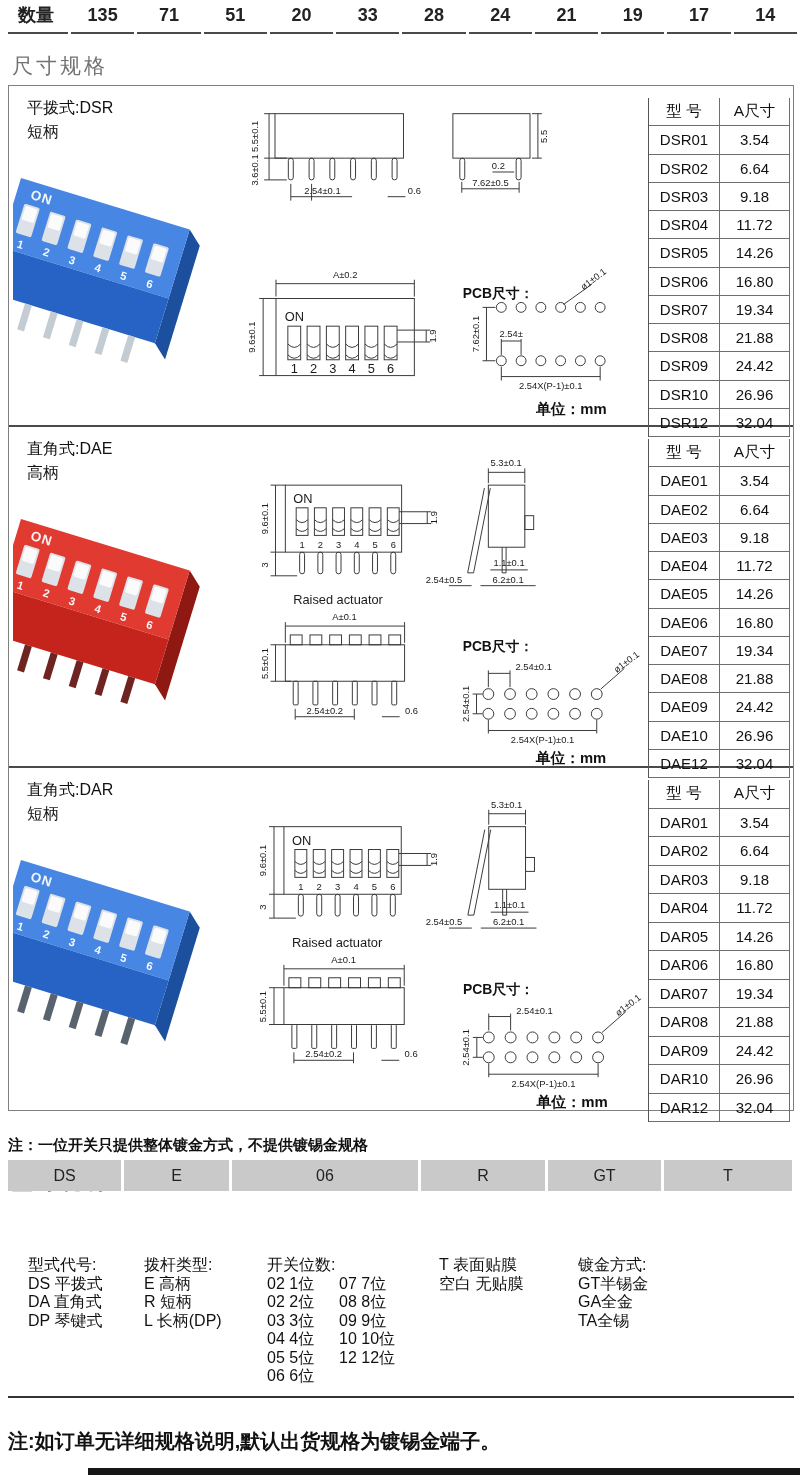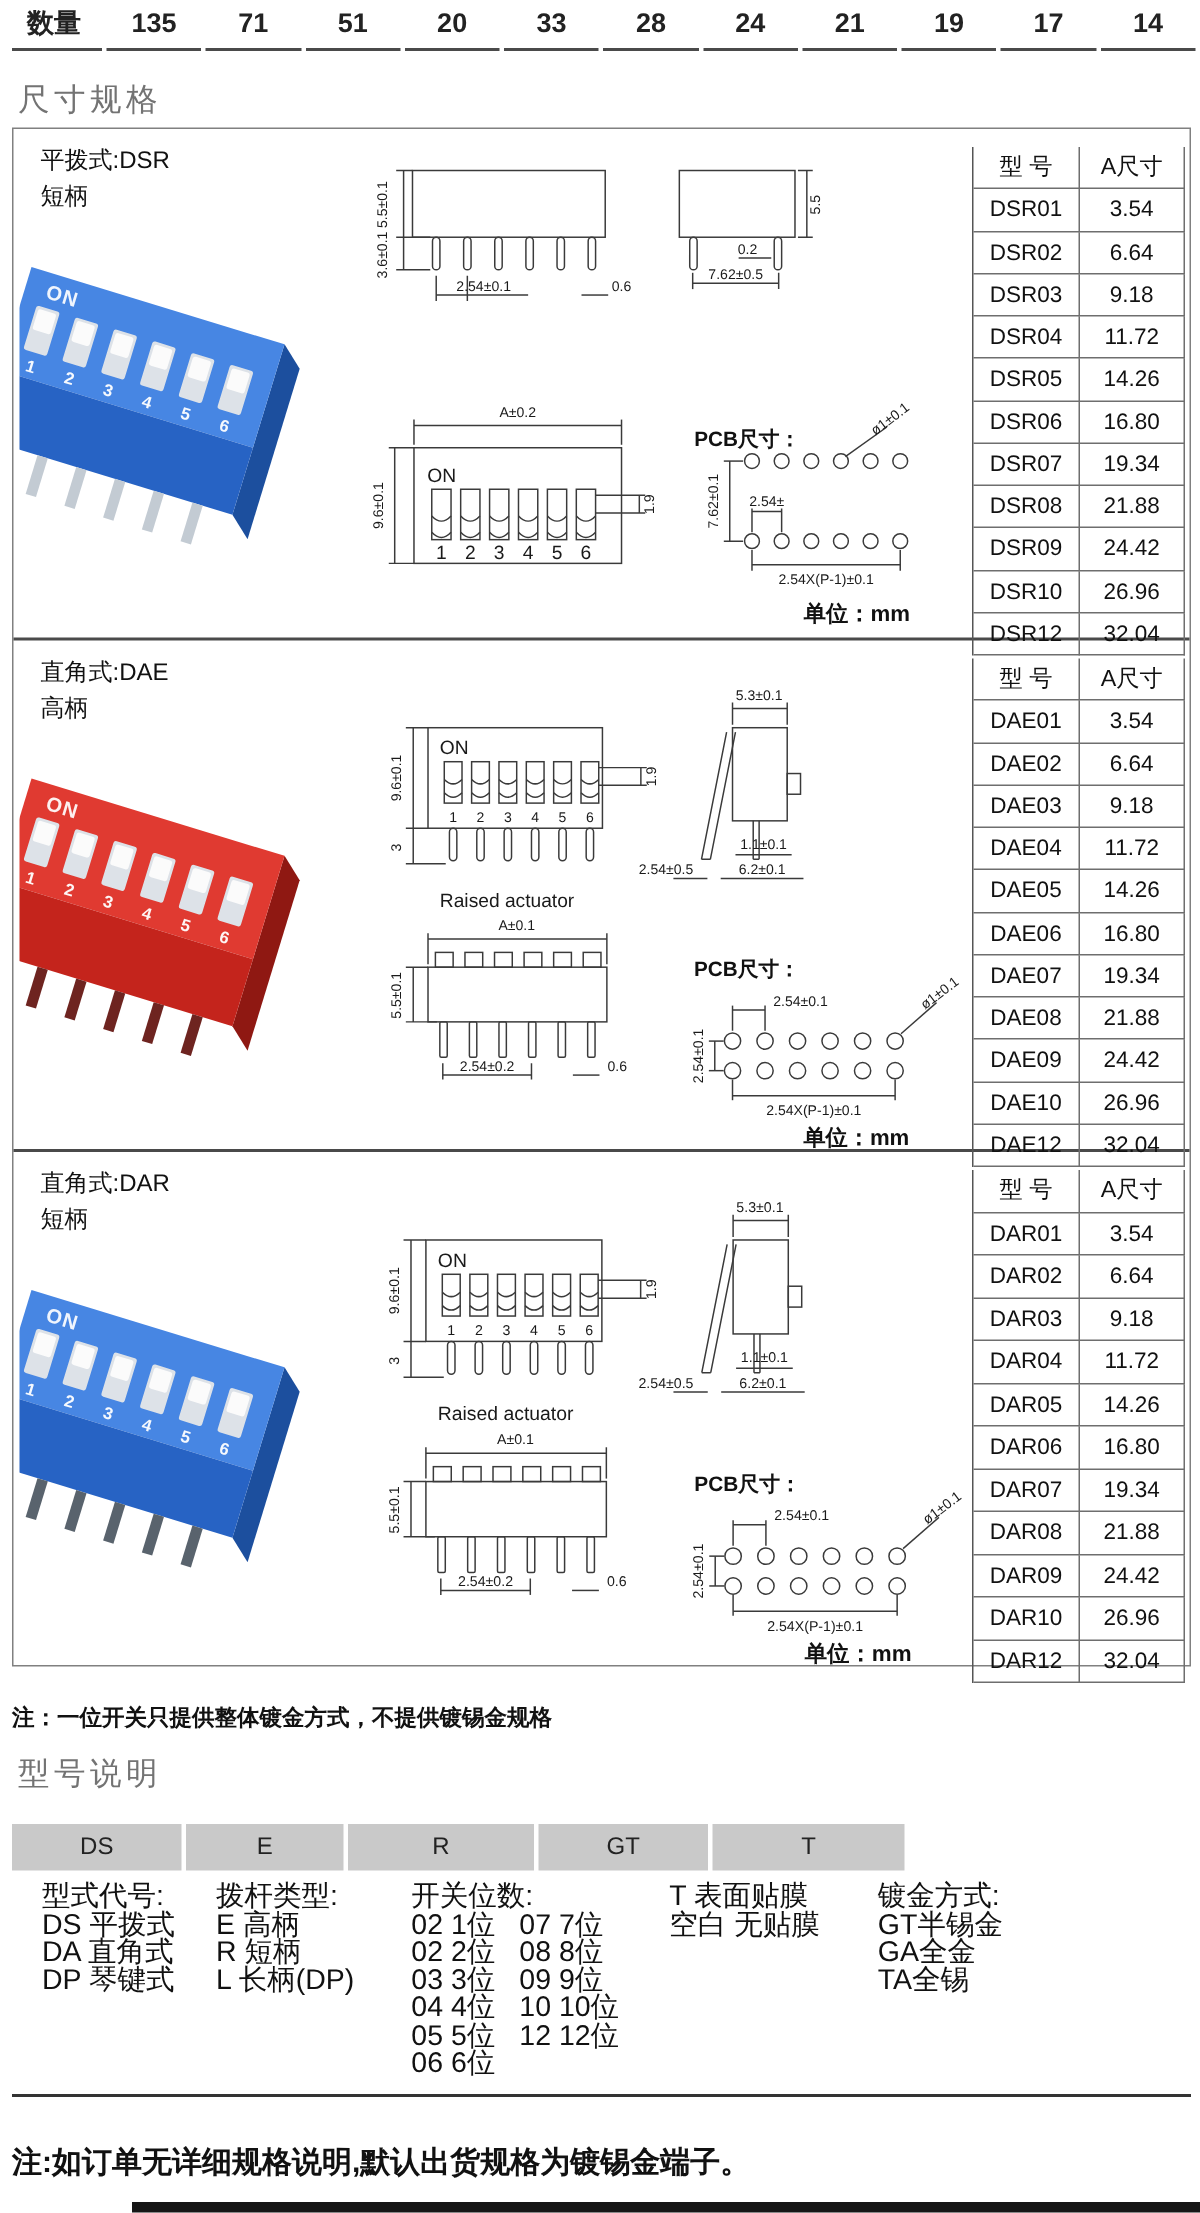--- a/index.html
+++ b/index.html
@@ -37,24 +37,24 @@
   
   .dim-table{position:absolute;left:639px;top:12px;width:141px;height:100%;display:grid;grid-template-columns:71px 70px;grid-template-rows:repeat(12,1fr);border-left:1px solid #555}
   .dim-cell{border-right:1px solid #6e6e6e;border-bottom:1px solid #6e6e6e;display:flex;align-items:center;justify-content:center;font-size:15px;color:#111}
   .dim-head{font-size:15.5px}
 
   .note{position:absolute;left:8px;font-size:15px;font-weight:700;color:#111}
   #note1{top:1136px}
   #note2{top:1428px;font-size:20px}
 
   
-  #legend-codes{position:absolute;left:8px;top:1216px;width:786px;height:31px;display:flex;gap:3px}
+  #legend-codes{position:absolute;left:8px;top:1160px;width:786px;height:31px;display:flex;gap:3px}
   .code-cell{background:#c9c9c9;line-height:31px;text-align:center;font-size:16px;color:#222}
   #legend-cols{position:absolute;left:8px;top:1256px;width:786px;display:flex;gap:3px}
-  .legend-col{font-size:19px;line-height:18.5px;color:#111}
+  .legend-col{font-size:16px;line-height:18.5px;color:#111}
   .legend-line{white-space:nowrap}
   .pair-left{display:inline-block;width:72px}
   #legend-rule{position:absolute;left:8px;top:1396px;width:786px;border-top:2px solid #333}
   #bottom-bar{position:absolute;left:88px;top:1468px;width:712px;height:7px;background:#161616}
 
   
   .photo-on{font-size:15px;font-weight:700;fill:rgba(255,255,255,.92);letter-spacing:1px}
   .photo-digit{font-size:12.5px;font-weight:700;fill:rgba(255,255,255,.95)}
 </style>
 </head>
@@ -674,20 +674,21 @@
   </section>
 </div>
 
 <p class="note" id="note1">注：一位开关只提供整体镀金方式，不提供镀锡金规格</p>
 
 <h2 class="sec-header" id="hdr-model">型号说明</h2>
 
 <div id="legend-codes">
     <div class="code-cell" style="flex: 0 0 113px;">DS</div>
     <div class="code-cell" style="flex: 0 0 105px;">E</div>
+    <div class="code-cell" style="flex: 0 0 186px;">06</div>
     <div class="code-cell" style="flex: 0 0 124px;">R</div>
     <div class="code-cell" style="flex: 0 0 113px;">GT</div>
     <div class="code-cell" style="flex: 0 0 128px;">T</div>
   </div>
 <div id="legend-cols">
     <div class="legend-col" style="flex: 0 0 113px; padding-left: 20px;">
       <div class="legend-line">型式代号:</div>
       <div class="legend-line">DS 平拨式</div>
       <div class="legend-line">DA 直角式</div>
       <div class="legend-line">DP 琴键式</div>

